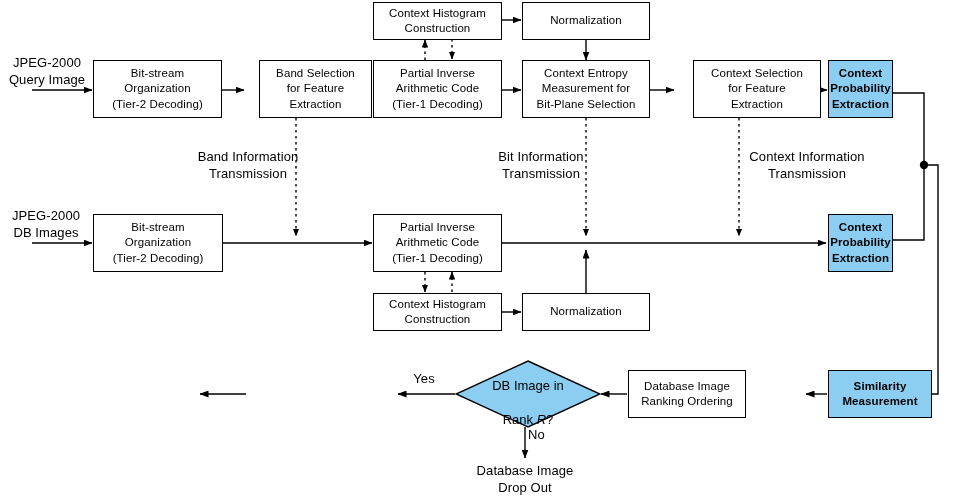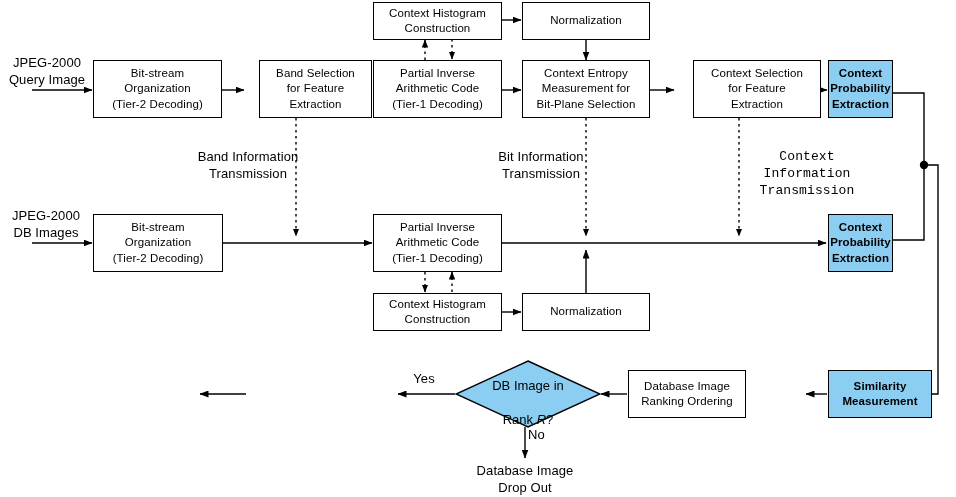--- a/index.html
+++ b/index.html
@@ -149,21 +149,21 @@
 
   <div class="freetext" style="left:462px; top:462px; width:126px;">Database Image
 Drop Out</div>
 
   <div class="freetext" style="left:187px; top:148px; width:122px;">Band Information
 Transmission</div>
 
   <div class="freetext" style="left:487px; top:148px; width:108px;">Bit Information
 Transmission</div>
 
-  <div class="freetext" style="left:742px; top:148px; width:130px;font-family:Liberation Mono, monospace;">Context Information
+  <div class="freetext" style="left:742px; top:148px; width:130px;">Context Information
 Transmission</div>
 
   <div class="node" style="left:373px; top:2px; width:129px; height:38px;">Context Histogram
 Construction</div>
 
   <div class="node" style="left:522px; top:2px; width:128px; height:38px;">Normalization</div>
 
   <div class="node" style="left:93px; top:60px; width:129px; height:58px;">Bit-stream
 Organization
 (Tier-2 Decoding)</div>

